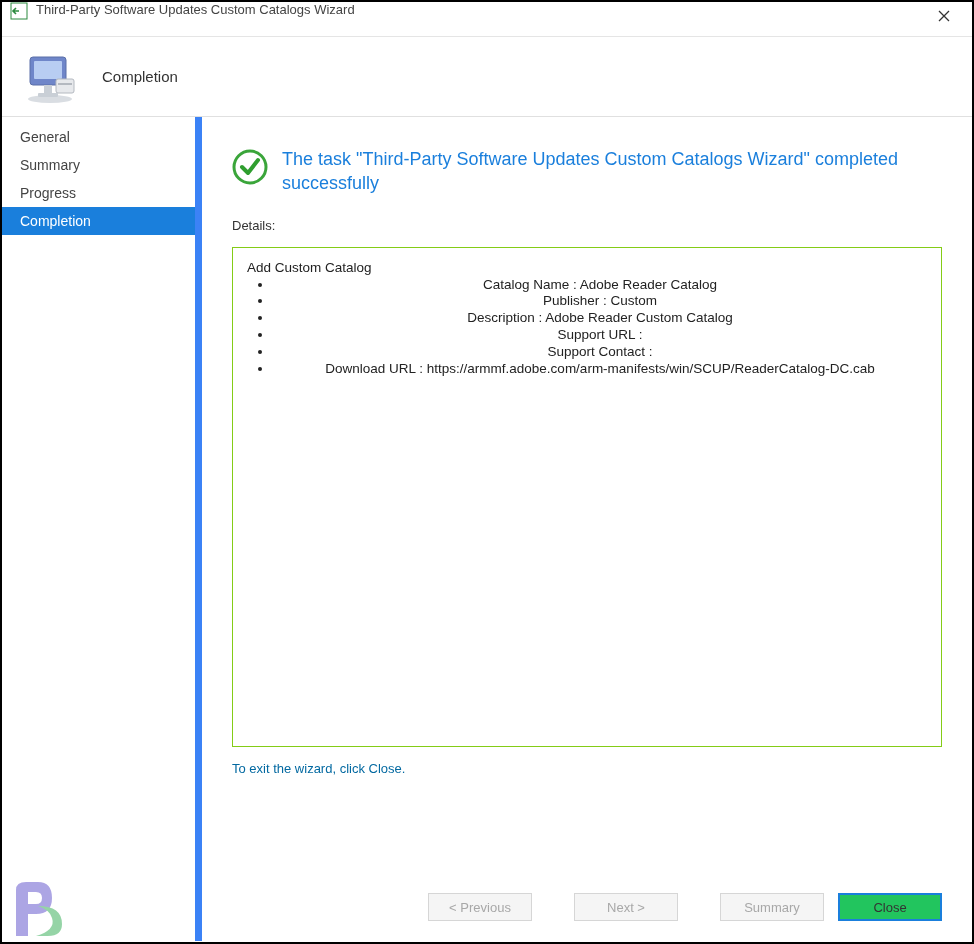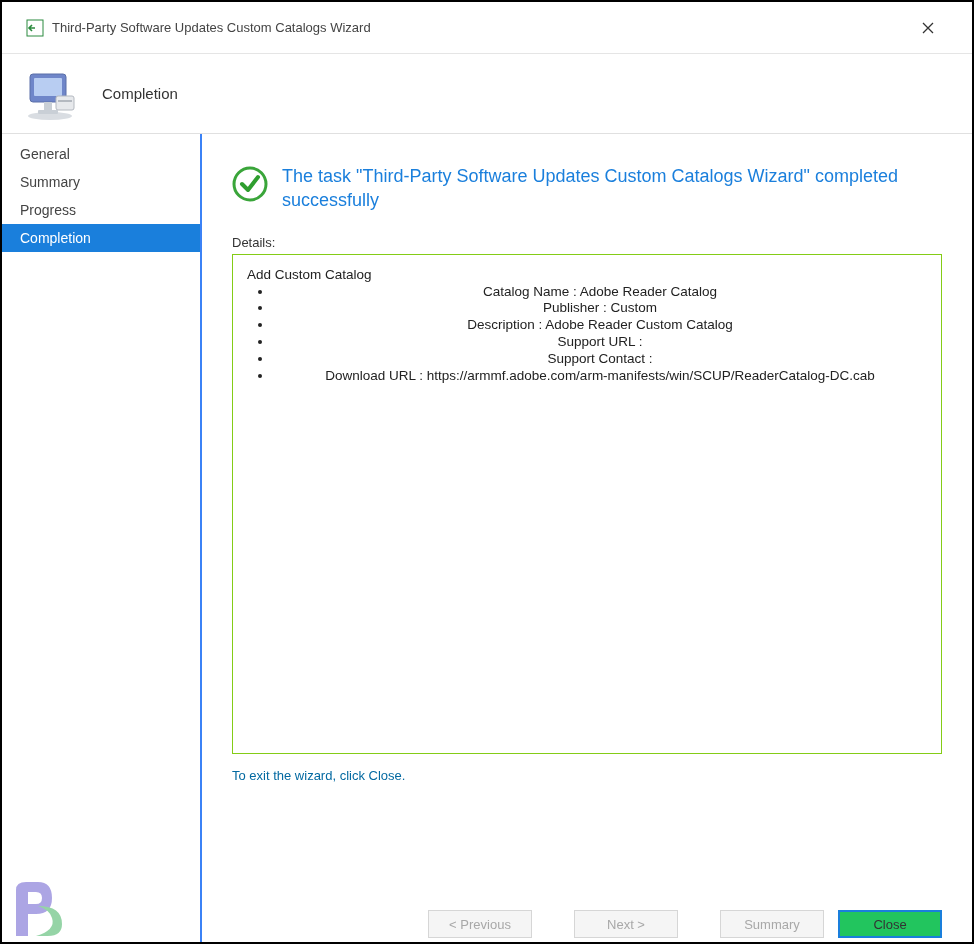--- a/index.html
+++ b/index.html
@@ -8,23 +8,22 @@
     font-size: 13px;
     background: #fff;
     width: 974px;
     height: 944px;
     border: 2px solid #000;
     position: relative;
     color: #333;
   }
   .titlebar {
     display: flex;
-    align-items: center;
-    height: 52px;
-    padding: 0 24px;
+    height: 35px;
+    padding: 0 8px;
     border-bottom: 1px solid #e5e5e5;
   }
   .titlebar-icon {
     width: 18px; height: 18px;
     margin-right: 8px;
     display: flex; align-items: center; justify-content: center;
   }
   .titlebar-title {
     flex: 1;
     font-size: 13px;
@@ -45,21 +44,21 @@
     border-bottom: 1px solid #e0e0e0;
   }
   .header-icon { width: 56px; height: 56px; margin-right: 24px; }
   .header-title { font-size: 15px; color: #333; }
   .body {
     display: flex;
     height: calc(100% - 36px - 80px);
   }
   .sidebar {
     width: 200px;
-    border-right: 2px solid #3b82f6;
+    border-right: 7px solid #3b82f6;
     padding-top: 6px;
     background: #fff;
   }
   .sidebar-item {
     padding: 6px 18px;
     font-size: 14px;
     color: #444;
     cursor: pointer;
   }
   .sidebar-item.selected {
@@ -77,21 +76,21 @@
     align-items: flex-start;
     gap: 14px;
     margin-bottom: 22px;
   }
   .status-icon { width: 36px; height: 36px; flex-shrink: 0; margin-top: 2px; }
   .status-text {
     font-size: 18px;
     color: #1a7fdc;
     line-height: 1.35;
   }
-  .details-label { font-size: 13px; color: #333; margin-bottom: 4px; }
+  .details-label { font-size: 13px; color: #333; margin-bottom: 14px; }
   .details-box {
     border: 1px solid #84cc16;
     flex: 0 0 auto;
     height: 500px;
     padding: 12px 14px;
     overflow: auto;
     font-size: 13.5px;
     color: #222;
   }
   .details-heading { margin-bottom: 2px; }

